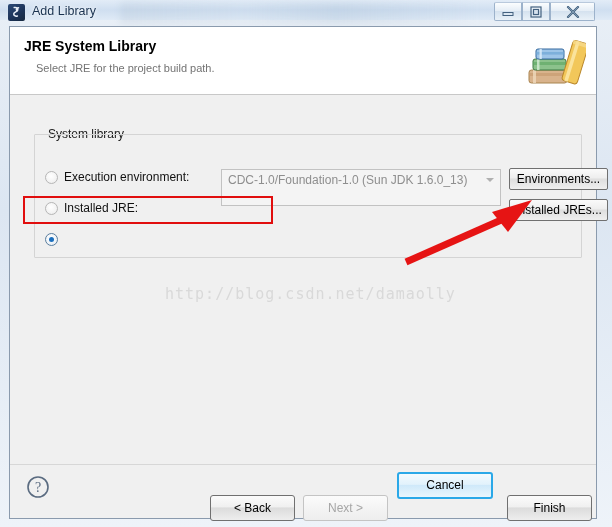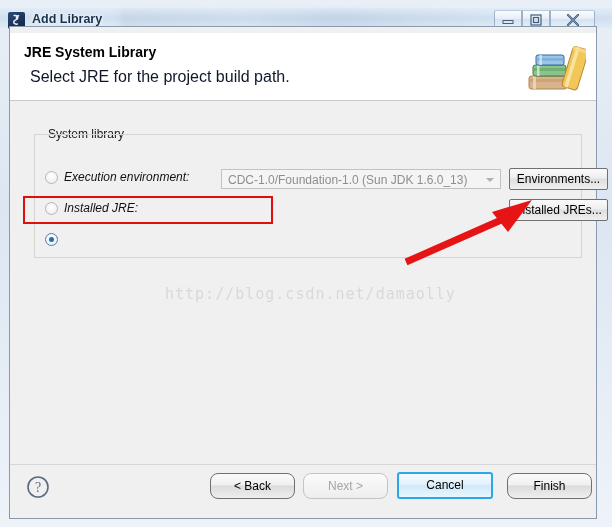--- a/index.html
+++ b/index.html
@@ -21,25 +21,24 @@
     position: absolute;
     left: 0; top: 0;
     width: 612px;
     height: 527px;
     background: linear-gradient(180deg,#e9eff6 0%, #dce6f2 40%, #eef3f9 100%);
   }
 
   
   #title-bar {
     position: absolute;
-    left: 0; top: 8px;
+    left: 0; top: 0;
     width: 612px;
     height: 20px;
     background: linear-gradient(180deg, rgba(226,236,247,0.97) 0%, rgba(206,222,240,0.95) 50%, rgba(223,234,246,0.95) 100%);
-    font-weight: bold;
   }
   
   #glass-bleed {
     position: absolute;
     left: 120px; top: 2px;
     width: 360px; height: 22px;
     background: linear-gradient(90deg, rgba(160,180,200,0.20), rgba(170,190,210,0.08) 35%, rgba(150,175,200,0.22) 60%, rgba(255,255,255,0) 100%);
     filter: blur(3px);
     pointer-events: none;
   }
@@ -89,34 +88,33 @@
 
   
   #dialog-header {
     position: absolute;
     left: 0; top: 0;
     width: 586px;
     height: 68px;
     background: #ffffff;
     border-bottom: 1px solid #c8c8c8;
     box-sizing: border-box;
-    margin-top: 6px;
   }
   #header-title {
     position: absolute;
     left: 14px; top: 11px;
     font-size: 14px;
     font-weight: bold;
     color: #000000;
   }
   #header-subtitle {
     position: absolute;
-    left: 20px; top: 35px;
-    font-size: 16px;
-    color: #0f172a;
+    left: 26px; top: 35px;
+    font-size: 11px;
+    color: #737373;
   }
   #header-icon {
     position: absolute;
     right: 10px; top: 3px;
     width: 62px; height: 60px;
   }
 
   
   #groupbox {
     position: absolute;
@@ -163,29 +161,28 @@
     left: 3px; top: 3px;
     width: 5px; height: 5px;
     border-radius: 50%;
     background: #1b6fbe;
   }
   .radio-label {
     position: absolute;
     left: 29px; top: 2px;
     font-size: 12px;
     white-space: nowrap;
-    font-style: italic;
   }
   .radio-label.dim { color: #111111; }
 
   
   .combo {
     position: absolute;
     top: 1px;
-    height: 20px;
+    height: 37px;
     border: 1px solid #c2c2c2;
     background: #f4f4f4;
     box-sizing: border-box;
   }
   #combo-exec { left: 186px; width: 280px; }
   #combo-alt  { left: 186px; width: 280px; }
   .combo-text {
     position: absolute;
     left: 6px; top: 3px;
     font-size: 12px;
@@ -256,24 +253,24 @@
     width: 586px; height: 1px;
     background: #d7d7d7;
   }
   #help-icon {
     position: absolute;
     left: 16px; top: 448px;
     width: 24px; height: 24px;
   }
   .foot-btn {
     position: absolute;
-    top: 446px;
+    top: 468px;
     width: 85px; height: 26px;
     border: 1px solid #707070;
-    border-radius: 8px;
+    border-radius: 3px;
     background: linear-gradient(180deg,#fbfbfb 0%, #f0f0f0 45%, #dcdcdc 50%, #eeeeee 100%);
     font-size: 12px;
     color: #000;
     text-align: center;
     line-height: 24px;
     box-sizing: border-box;
   }
   #btn-back   { left: 200px; }
   #btn-next   { left: 293px; color: #a6a6a6; border-color: #c4c4c4;
                 background: linear-gradient(180deg,#fbfbfb 0%, #f4f4f4 50%, #eeeeee 100%); text-align: center; }

